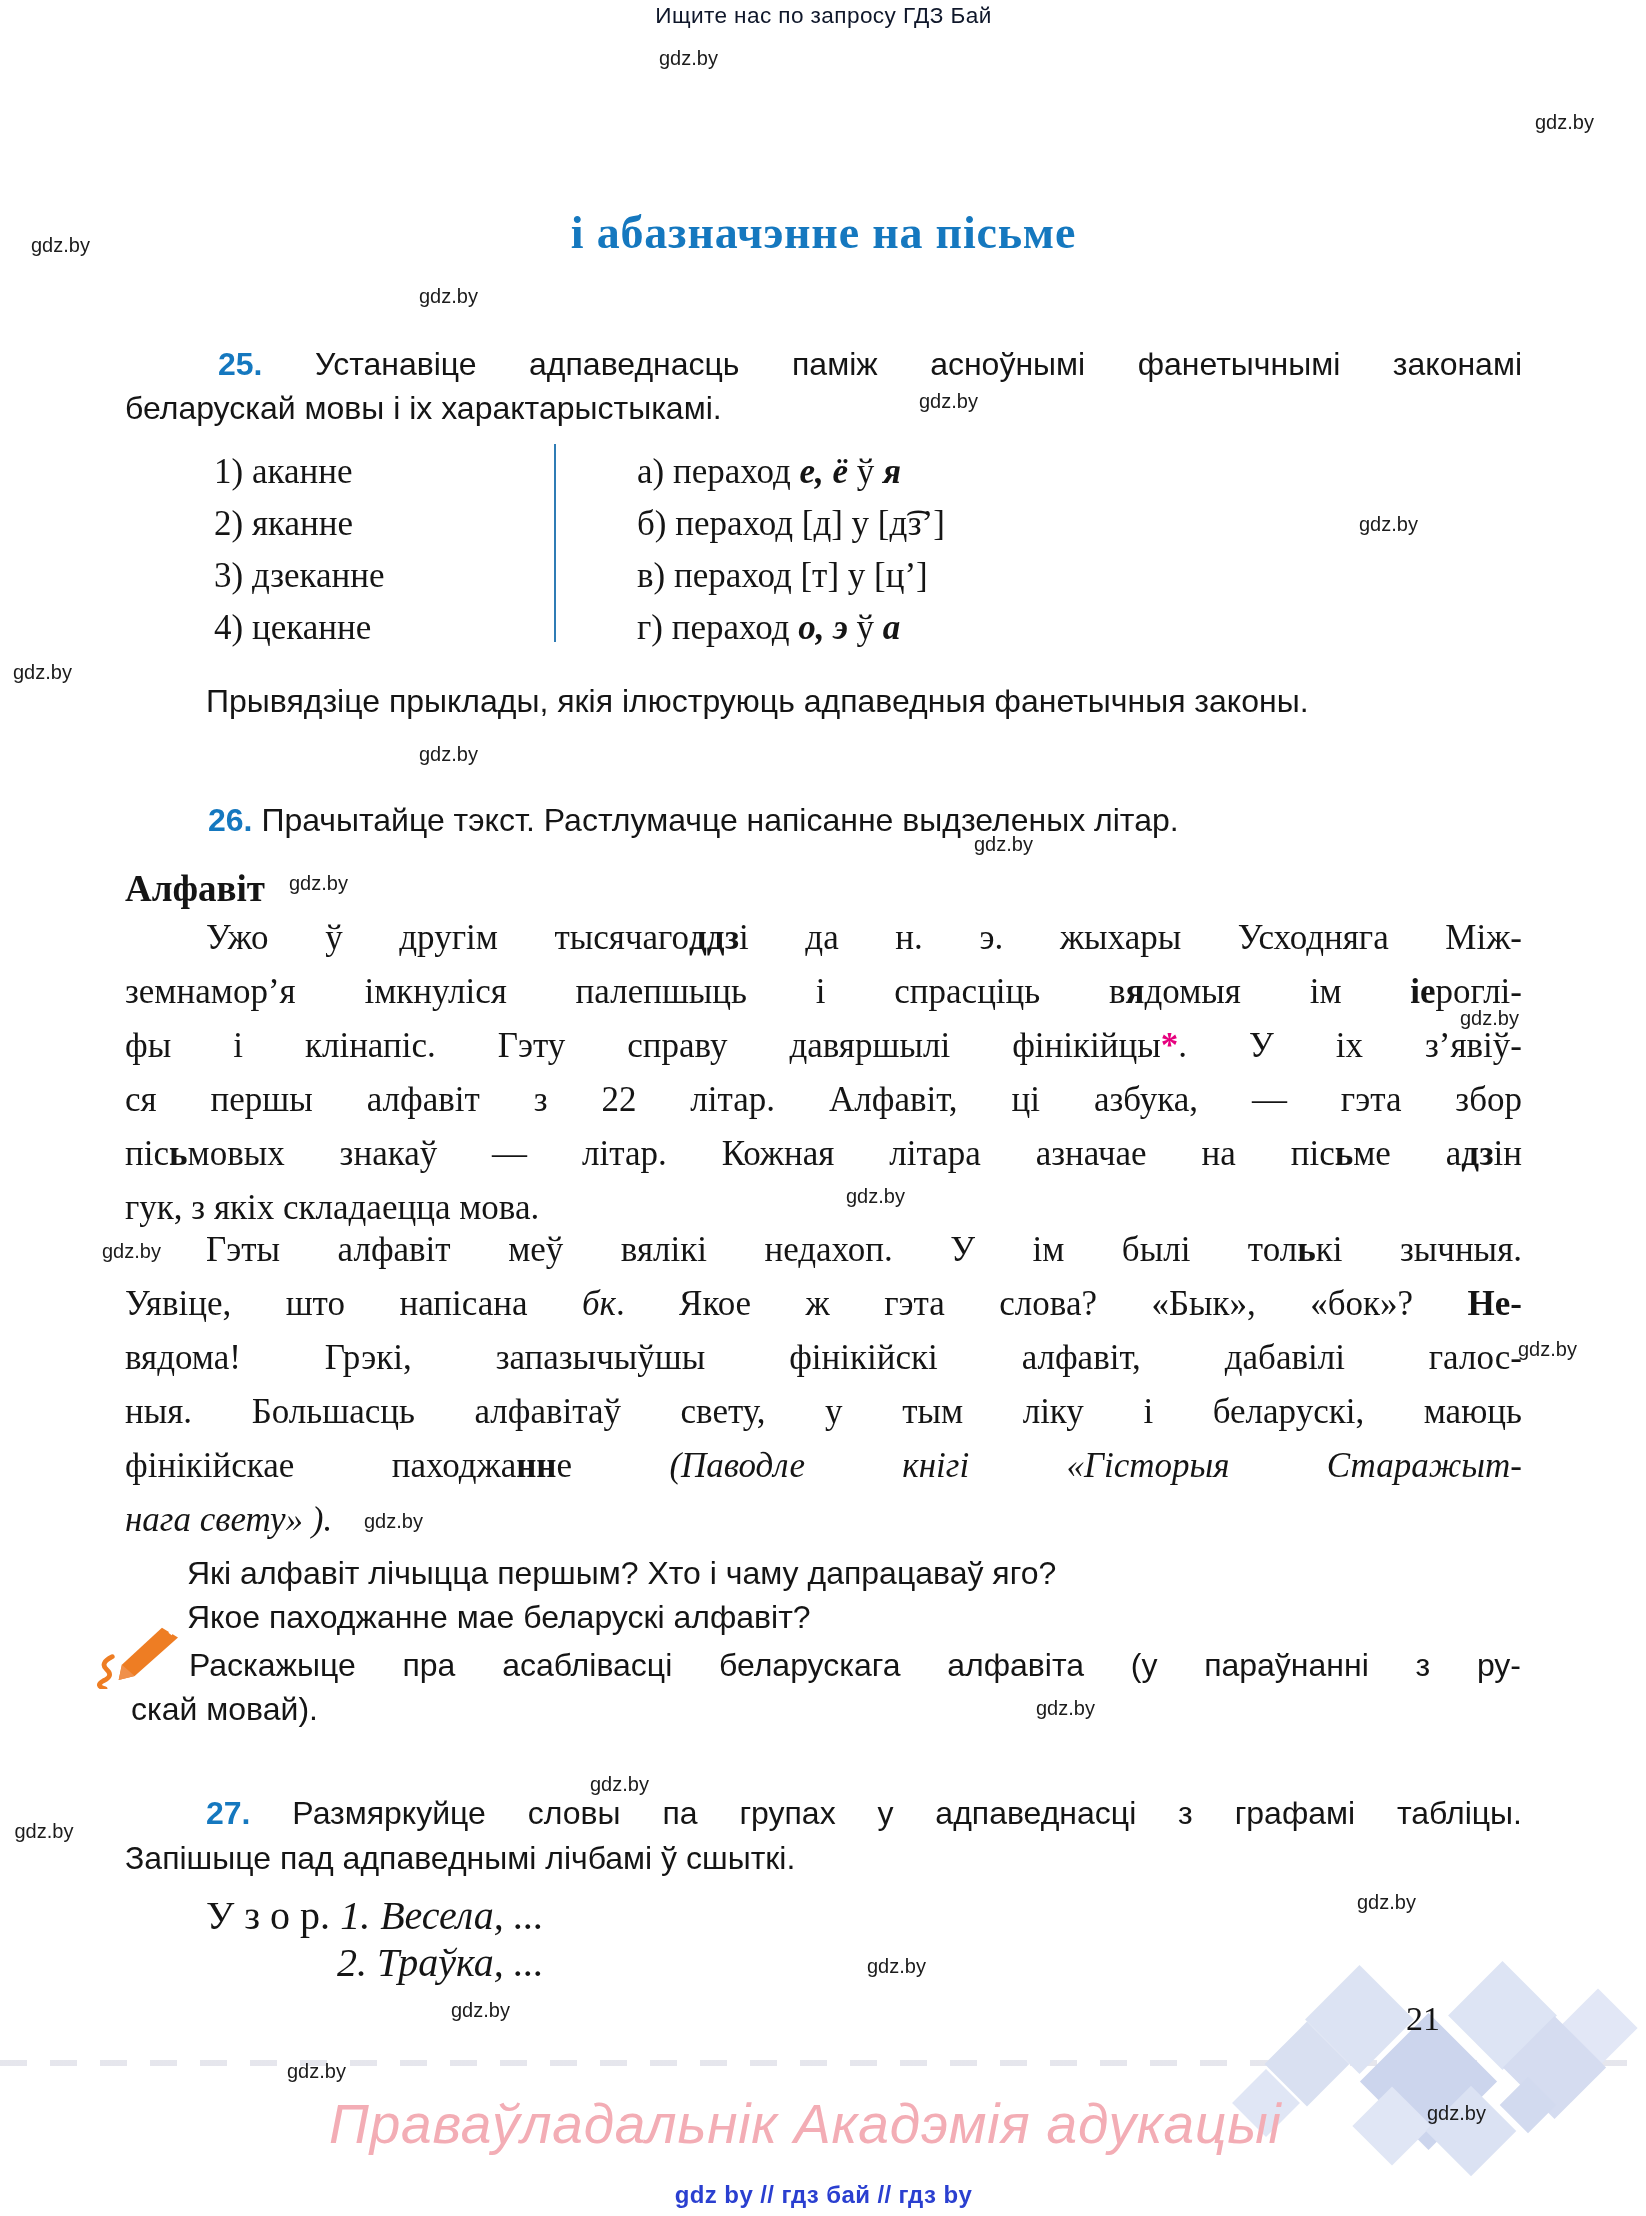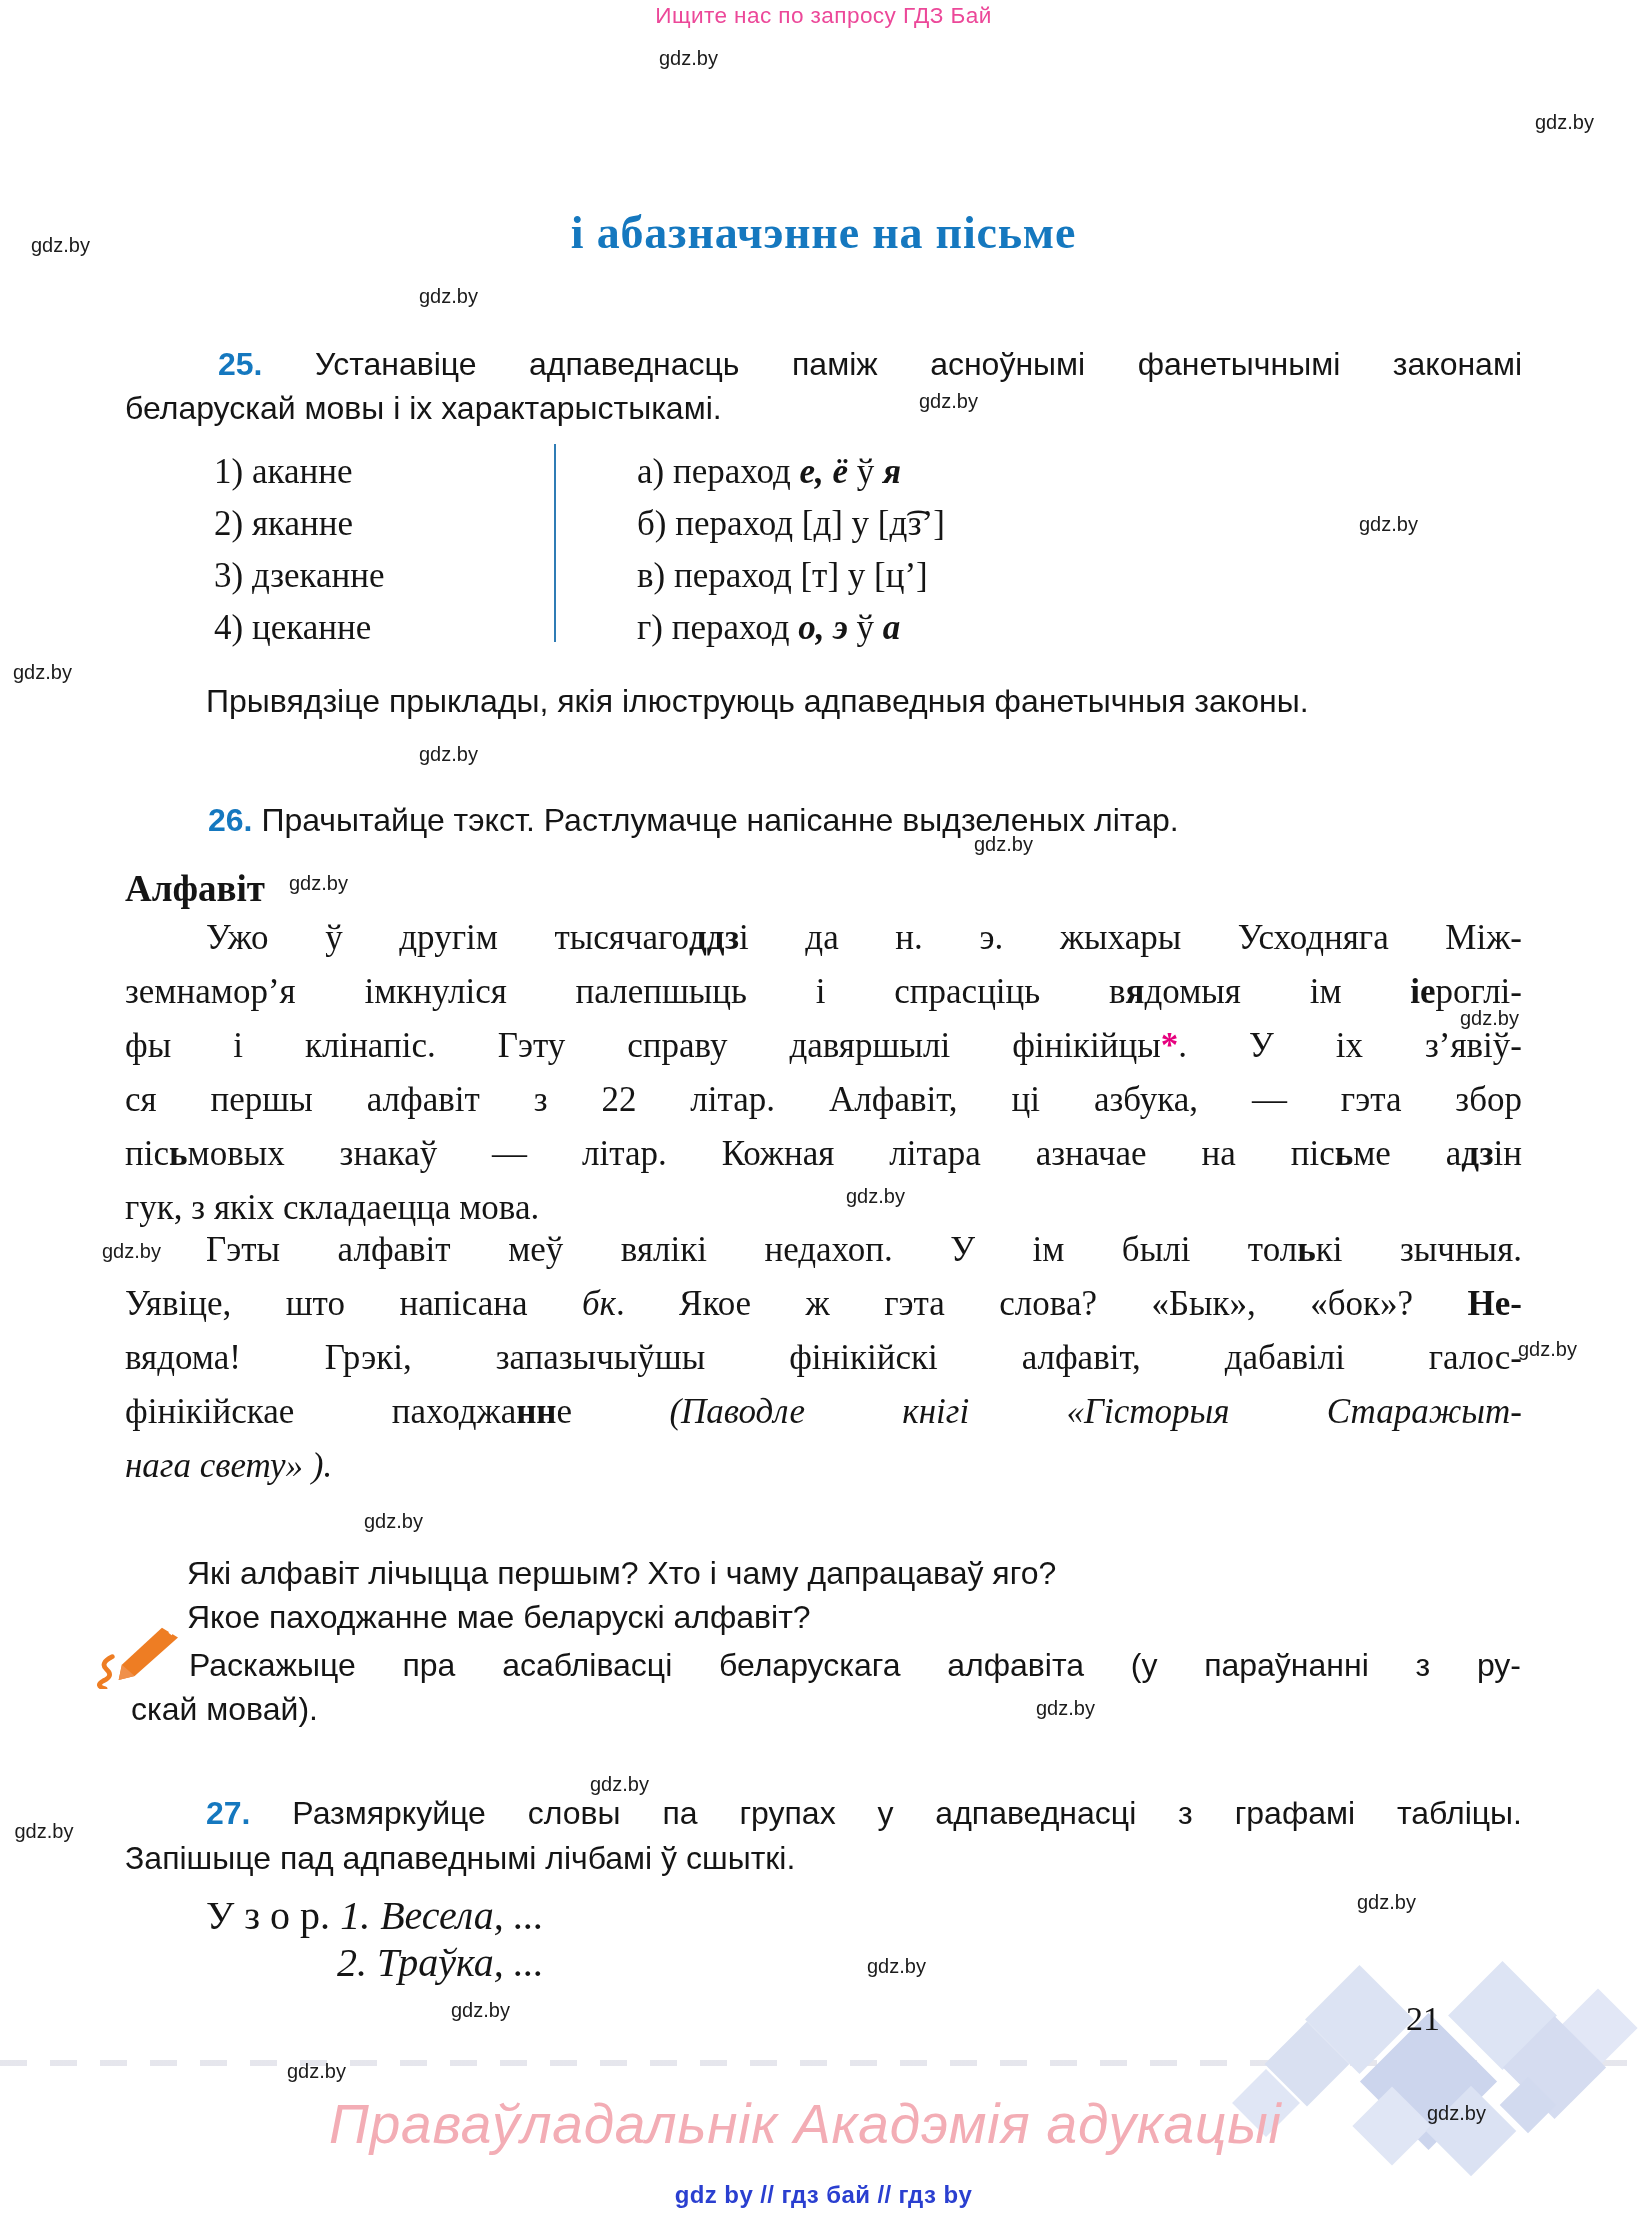--- a/index.html
+++ b/index.html
@@ -76,21 +76,21 @@
       <div class="wm" style="left: 1036px; top: 1697px;">gdz.by</div>
       <div class="wm" style="left: 590px; top: 1773px;">gdz.by</div>
       <div class="wm" style="left: 14.5px; top: 1820px;">gdz.by</div>
       <div class="wm" style="left: 1357px; top: 1891px;">gdz.by</div>
       <div class="wm" style="left: 867px; top: 1955px;">gdz.by</div>
       <div class="wm" style="left: 451px; top: 1999px;">gdz.by</div>
       <div class="wm" style="left: 287px; top: 2060px;">gdz.by</div>
       <div class="wm" style="left: 1427px; top: 2102px;">gdz.by</div>
     </div>
 
-  <div class="abs center promo" style="color: #ec4899;">Ищите нас по запросу ГДЗ Бай</div>
+  <div class="abs center promo" style="color: #0f172a;">Ищите нас по запросу ГДЗ Бай</div>
 
   <div class="abs center title-block" style="color: rgb(21, 120, 191);">
     <div>і абазначэнне на пісьме</div>
   </div>
 
   <div class="abs sans-block" style="left:125px; top:342px; width:1397px; --ind:81px;">
       <div class="pline just ind"><span class="b" style="color: rgb(21, 120, 191); margin-left: 12px;">25.</span><span> Устанавіце адпаведнасць паміж асноўнымі фанетычнымі законамі</span></div>
       <div class="pline"><span>беларускай мовы і іх характарыстыкамі.</span></div>
     </div>
 
@@ -124,20 +124,21 @@
       <div class="pline just"><span>фы і клінапіс. Гэту справу давяршылі фінікійцы</span><span class="b" style="color: rgb(230, 0, 126);">*</span><span>. У іх з’явіў-</span></div>
       <div class="pline just"><span>ся першы алфавіт з 22 літар. Алфавіт, ці азбука, — гэта збор</span></div>
       <div class="pline just"><span>піс</span><span class="b">ь</span><span>мовых знакаў — літар. Кожная літара азначае на піс</span><span class="b">ь</span><span>ме а</span><span class="b">дз</span><span>ін</span></div>
       <div class="pline"><span>гук, з якіх складаецца мова.</span></div>
     </div>
 
   <div class="abs serif-block" style="left:125px; top:1223px; width:1397px; --ind:81px;">
       <div class="pline just ind"><span>Гэты алфавіт меў вялікі недахоп. У ім былі тол</span><span class="b">ь</span><span>кі зычныя.</span></div>
       <div class="pline just"><span>Уявіце, што напісана </span><span class="i">бк</span><span>. Якое ж гэта слова? «Бык», «бок»? </span><span class="b">Не-</span></div>
       <div class="pline just"><span>вядома! Грэкі, запазычыўшы фінікійскі алфавіт, дабавілі галос-</span></div>
+      <div class="pline just"><span>ныя. Большасць алфавітаў свету, у тым ліку і беларускі, маюць</span></div>
       <div class="pline just"><span>фінікійскае паходжа</span><span class="b">нн</span><span>е </span><span class="i">(Паводле кнігі «Гісторыя Старажыт-</span></div>
       <div class="pline"><span class="i">нага свету» ).</span></div>
     </div>
 
   <div class="abs sans-block" style="left:187px; top:1551px;">
       <div class="pline"><span>Які алфавіт лічыцца першым? Хто і чаму дапрацаваў яго?</span></div>
       <div class="pline"><span>Якое паходжанне мае беларускі алфавіт?</span></div>
     </div>
 
   <svg class="abs pencil" width="93" height="63" viewBox="0 0 116 78">

